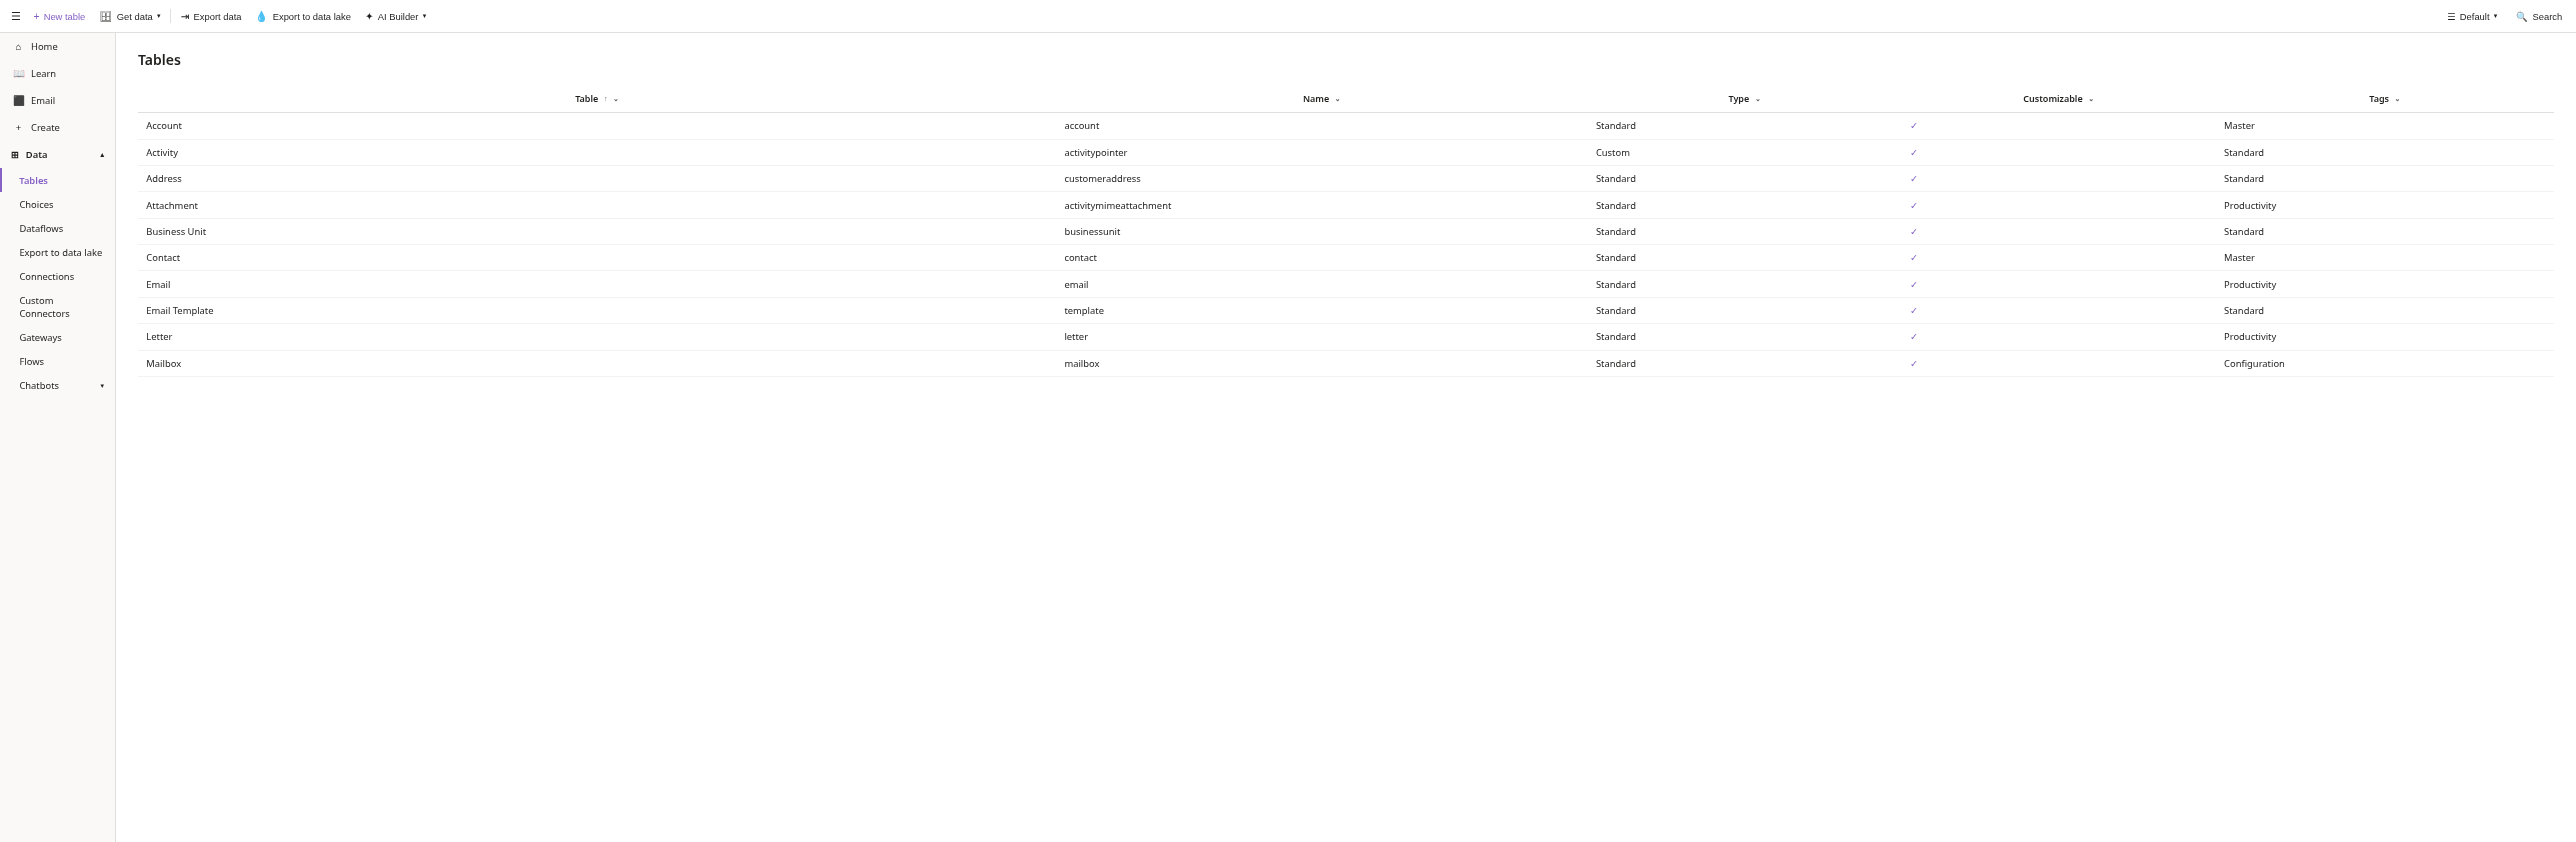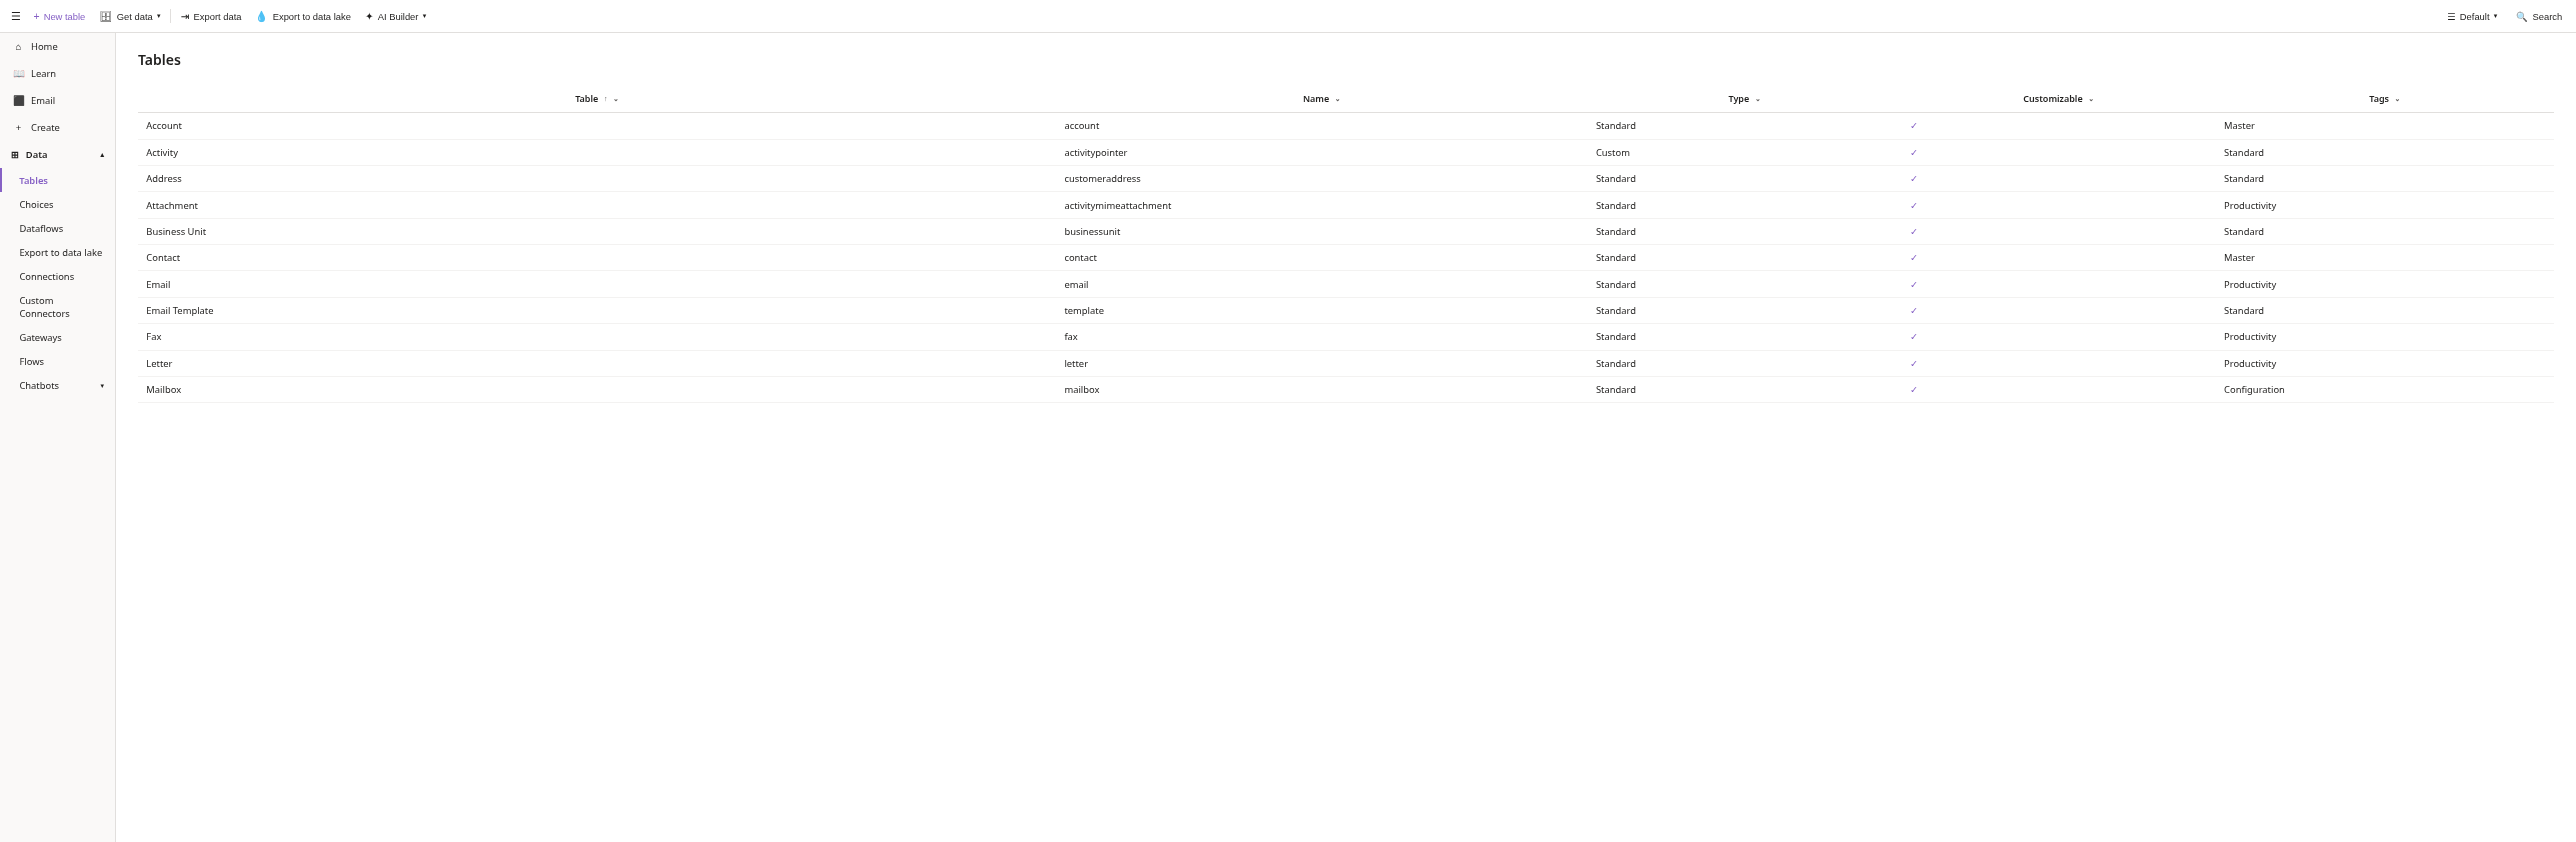--- a/index.html
+++ b/index.html
@@ -340,34 +340,20 @@
     <td>template</td>
     <td>Standard</td>
     <td>
       <span class="check-mark">✓</span>
     </td>
     <td>Standard</td>
   </tr>
           <tr>
     <td>
       <div class="table-name-cell">
-        <span>Fax</span>
-        <button class="row-menu-btn">···</button>
-      </div>
-    </td>
-    <td>fax</td>
-    <td>Standard</td>
-    <td>
-      <span class="check-mark">✓</span>
-    </td>
-    <td>Productivity</td>
-  </tr>
-          <tr>
-    <td>
-      <div class="table-name-cell">
         <span>Letter</span>
         <button class="row-menu-btn">···</button>
       </div>
     </td>
     <td>letter</td>
     <td>Standard</td>
     <td>
       <span class="check-mark">✓</span>
     </td>
     <td>Productivity</td>

